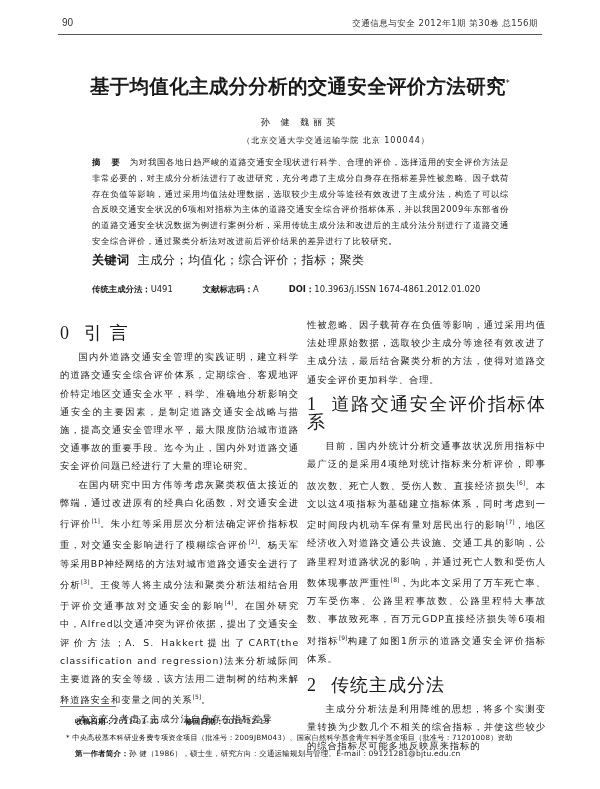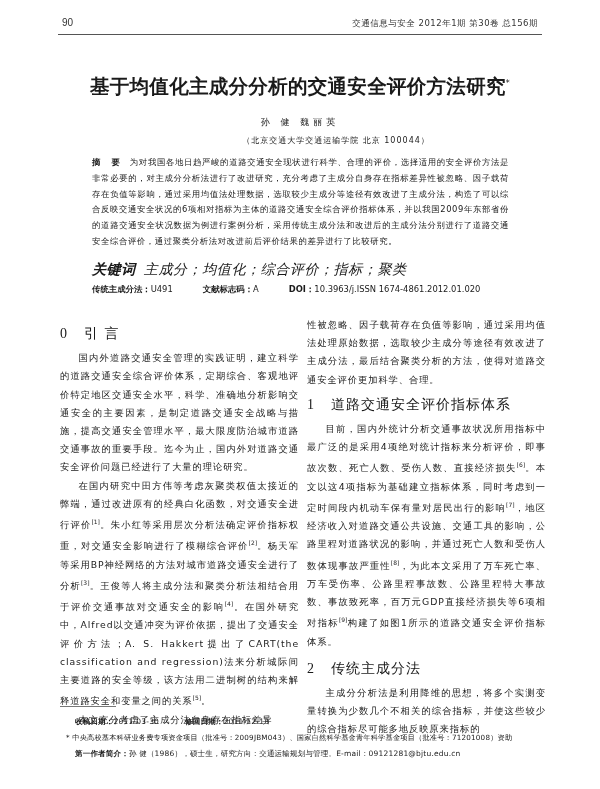--- a/index.html
+++ b/index.html
@@ -8,30 +8,30 @@
   .abs { position: absolute; }
   .hdr-page { left: 62px; top: 17px; font-size: 10px; color: #333; font-family: "Liberation Sans", sans-serif; }
   .hdr-journal { right: 62px; top: 18px; font-size: 8.5px; color: #333; letter-spacing: 0.5px; font-family: "DejaVu Sans", sans-serif; }
   .hdr-rule { left: 58px; top: 34px; width: 484px; height: 1px; background: #555; }
   .title { left: 40px; top: 73px; width: 520px; text-align: center; font-size: 19.5px; font-weight: bold; letter-spacing: 0.3px; font-family: "DejaVu Sans", sans-serif; }
   .title sup { font-size: 8px; font-weight: normal; vertical-align: super; }
   .authors { left: 0; top: 116px; width: 600px; text-align: center; font-size: 9px; letter-spacing: 4px; font-family: "DejaVu Sans", sans-serif; }
   .affil { left: 0; top: 135px; width: 600px; text-align: center; font-size: 8px; letter-spacing: 1px; font-family: "DejaVu Sans", sans-serif; padding-left: 36px; }
   .abstract { left: 92px; top: 155px; width: 417px; font-size: 8.4px; line-height: 15.8px; text-align: justify; font-family: "DejaVu Sans", sans-serif; letter-spacing: 0.6px; }
   .abstract b { letter-spacing: 4px; margin-right: 6px; }
-  .kw { left: 92px; top: 261px; width: 420px; font-size: 14px; font-family: "DejaVu Sans", sans-serif; letter-spacing: 0.6px; font-style: italic; }
+  .kw { left: 92px; top: 252px; width: 420px; font-size: 12px; font-family: "DejaVu Sans", sans-serif; letter-spacing: 0.6px; }
   .kw b { margin-right: 8px; }
   .cls { left: 92px; top: 284px; width: 440px; font-size: 8.4px; font-family: "DejaVu Sans", sans-serif; white-space: nowrap; }
   .cls b { font-weight: bold; }
   .cls .gap { display: inline-block; width: 30px; }
   .col { width: 239px; font-size: 9.3px; line-height: 18.2px; text-align: justify; font-family: "DejaVu Sans", sans-serif; letter-spacing: 0.9px; }
   .col p { margin: 0; }
   .col .ind { text-indent: 2em; }
   .col sup { font-size: 6px; letter-spacing: 0; }
-  .sec-head { font-size: 14px; font-family: "DejaVu Sans", sans-serif; letter-spacing: 1px; }
+  .sec-head { font-size: 18px; font-family: "DejaVu Sans", sans-serif; letter-spacing: 1px; }
   .sec-head .num { display: inline-block; width: 24px; font-family: "Liberation Serif", serif; }
   .left-col { left: 60px; }
   .right-col { left: 307px; }
   .fn-rule-a { left: 60px; top: 706px; width: 56px; height: 1px; background: #777; }
   .fn { font-size: 7.5px; font-family: "DejaVu Sans", sans-serif; white-space: nowrap; letter-spacing: 0.2px; }
   .fn b { font-weight: bold; }
 </style>
 </head>
 <body>
 

